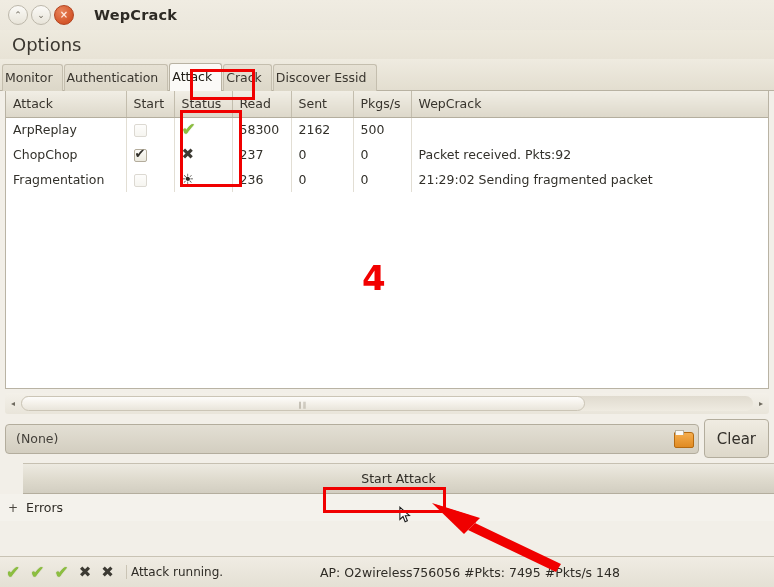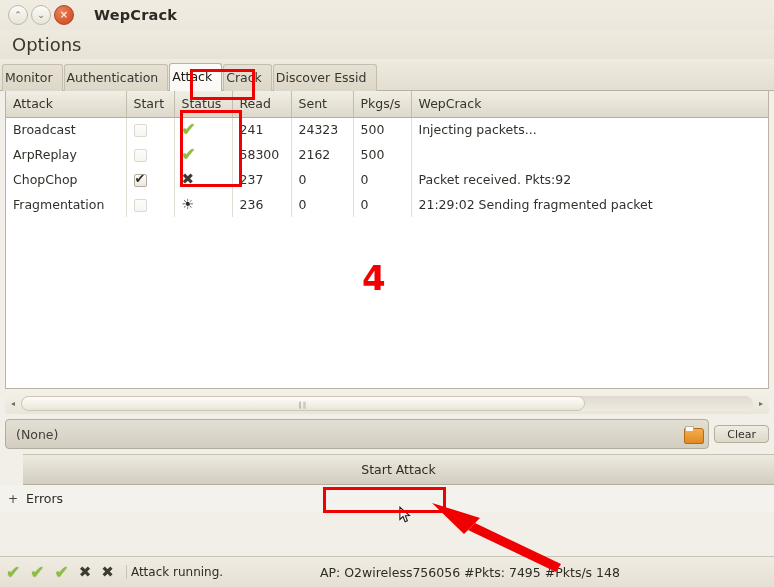--- a/index.html
+++ b/index.html
@@ -232,27 +232,27 @@
   }
   .folder-ic::after {
     content: ""; position: absolute; left: 1px; top: 0px;
     width: 7px; height: 4px;
     background: #fbfaf7;
     border: 1px solid #b8b2a2;
     border-bottom: none;
   }
   .clearbtn {
     flex: 0 0 auto;
-    height: 18px;
+    height: 39px;
     padding: 0 12px;
     display: flex; align-items: center;
     background: linear-gradient(to bottom, #f0ece2, #ddd8ca);
     border: 1px solid #b3ad9d;
     border-radius: 4px;
-    font-size: 11px;
+    font-size: 15px;
     color: #33302a;
     cursor: default;
   }
 
   
   .attackbar {
     position: relative;
     margin-top: 5px;
     height: 31px;
     background: linear-gradient(to bottom, #edeae1 0%, #dedacd 55%, #d2cec1 100%);
@@ -368,29 +368,20 @@
           <th>Attack</th>
           <th>Start</th>
           <th>Status</th>
           <th>Read</th>
           <th>Sent</th>
           <th>Pkgs/s</th>
           <th>WepCrack</th>
         </tr>
       </thead>
       <tbody>
-        <tr>
-          <td>Broadcast</td>
-          <td><span class="chk off"></span></td>
-          <td><span class="st ok">✔</span></td>
-          <td>241</td>
-          <td>24323</td>
-          <td>500</td>
-          <td>Injecting packets...</td>
-        </tr>
         <tr>
           <td>ArpReplay</td>
           <td><span class="chk off"></span></td>
           <td><span class="st ok">✔</span></td>
           <td>58300</td>
           <td>2162</td>
           <td>500</td>
           <td></td>
         </tr>
         <tr>

